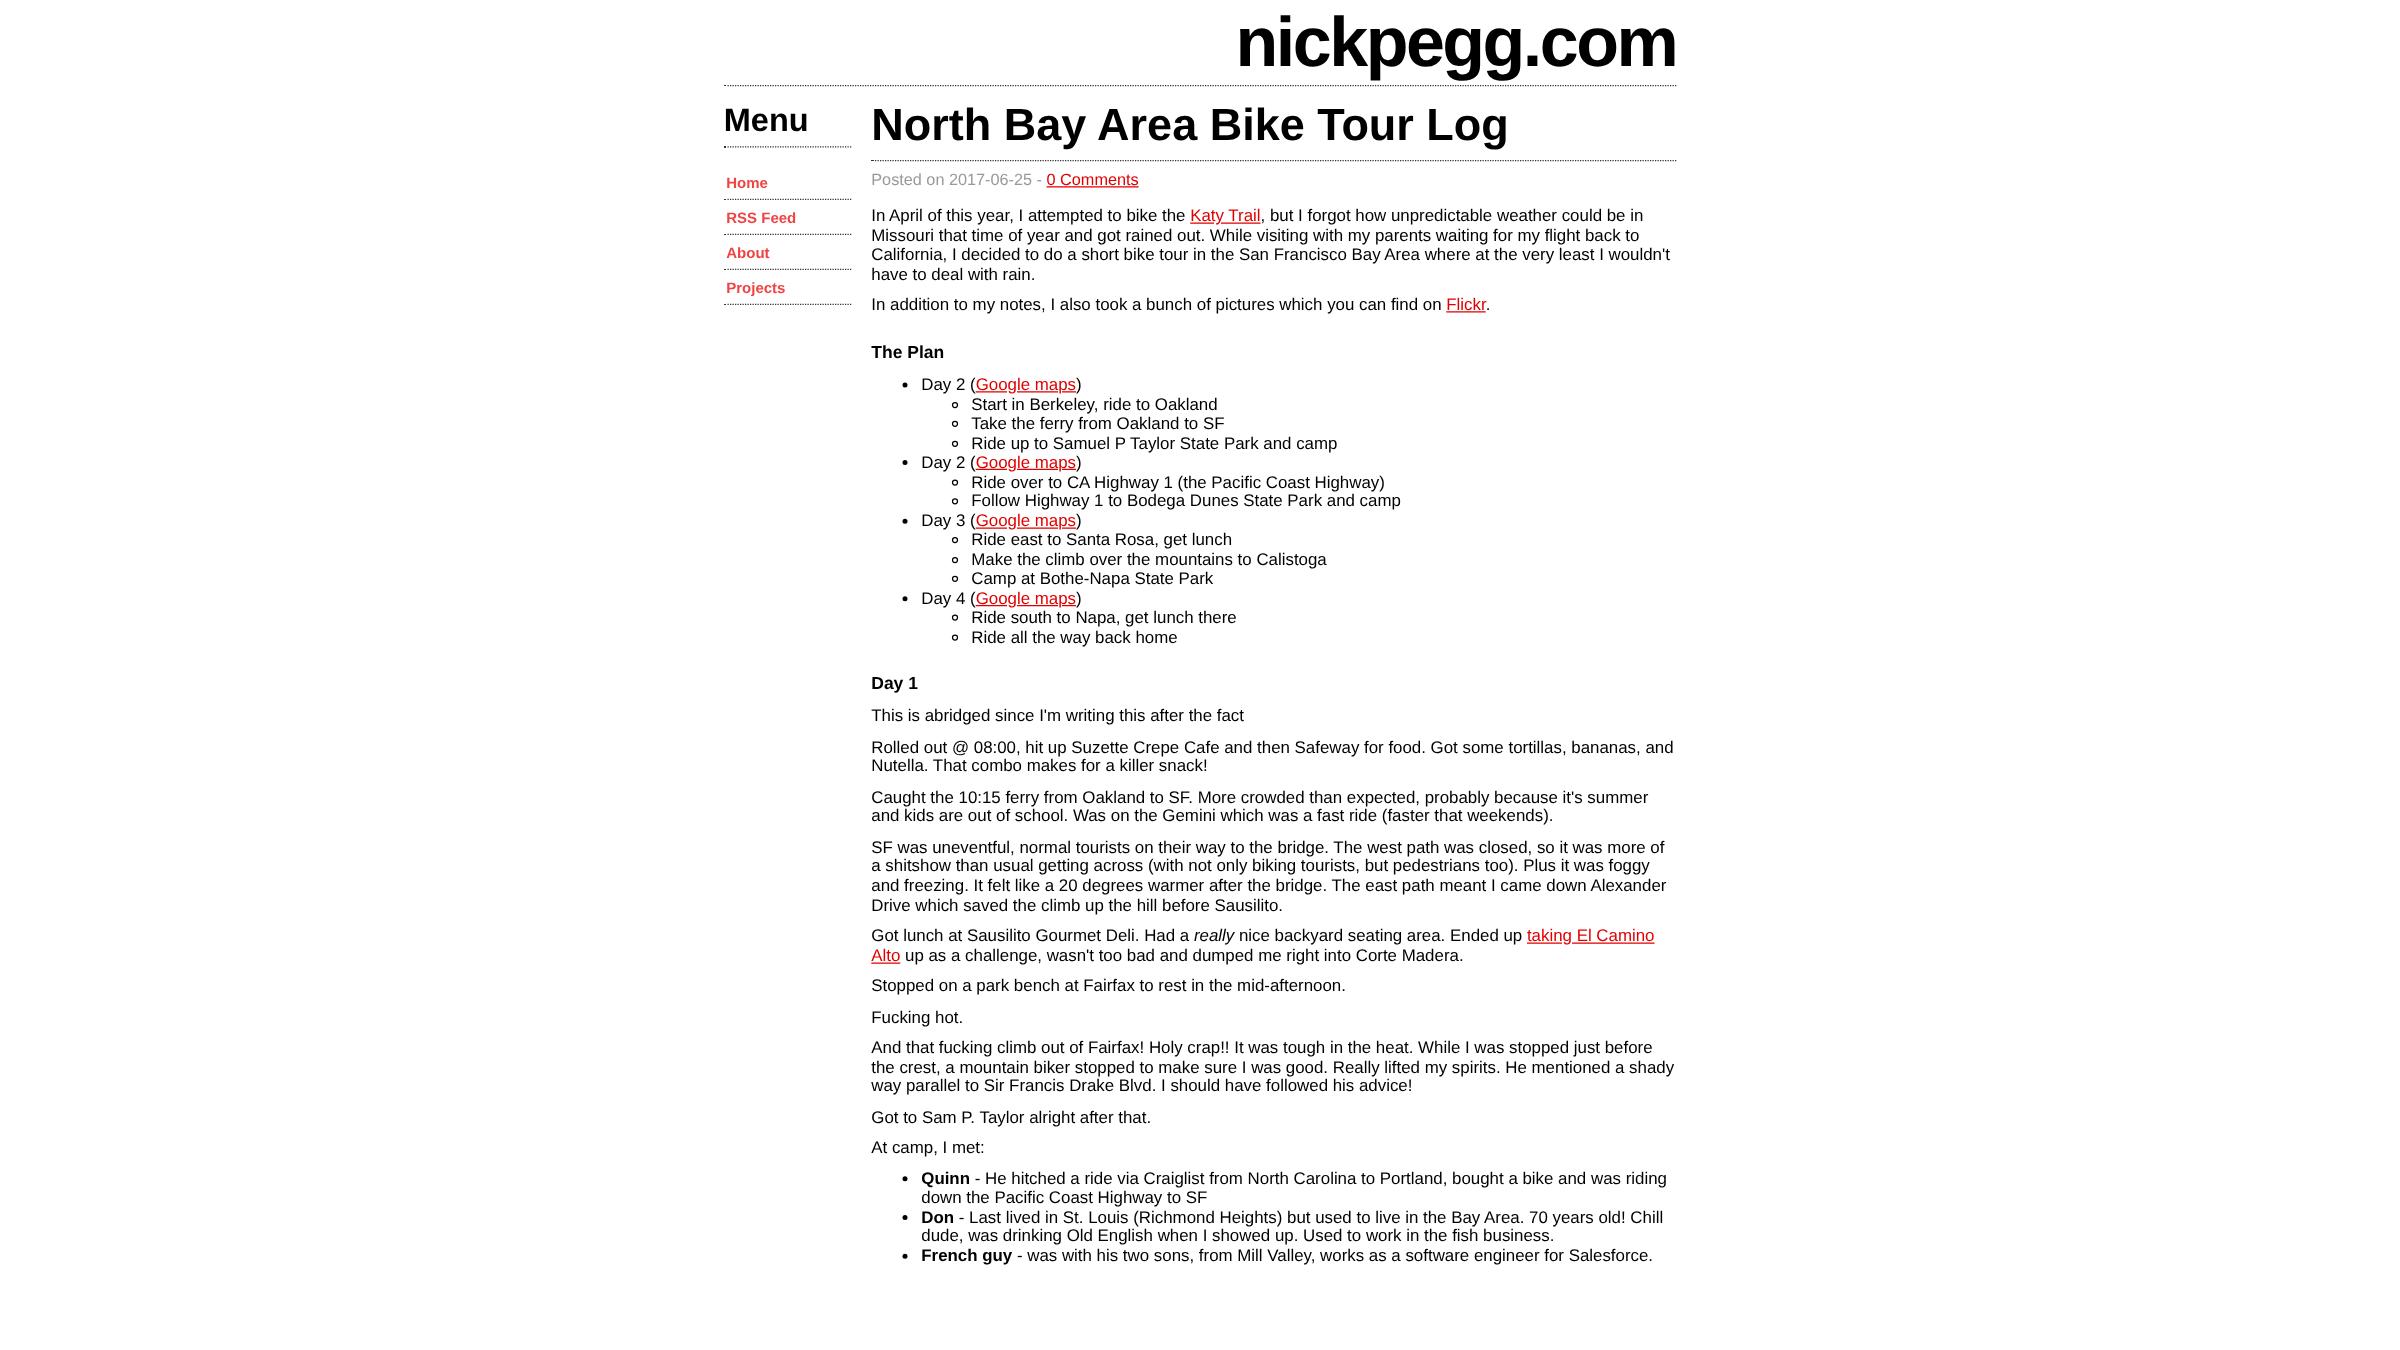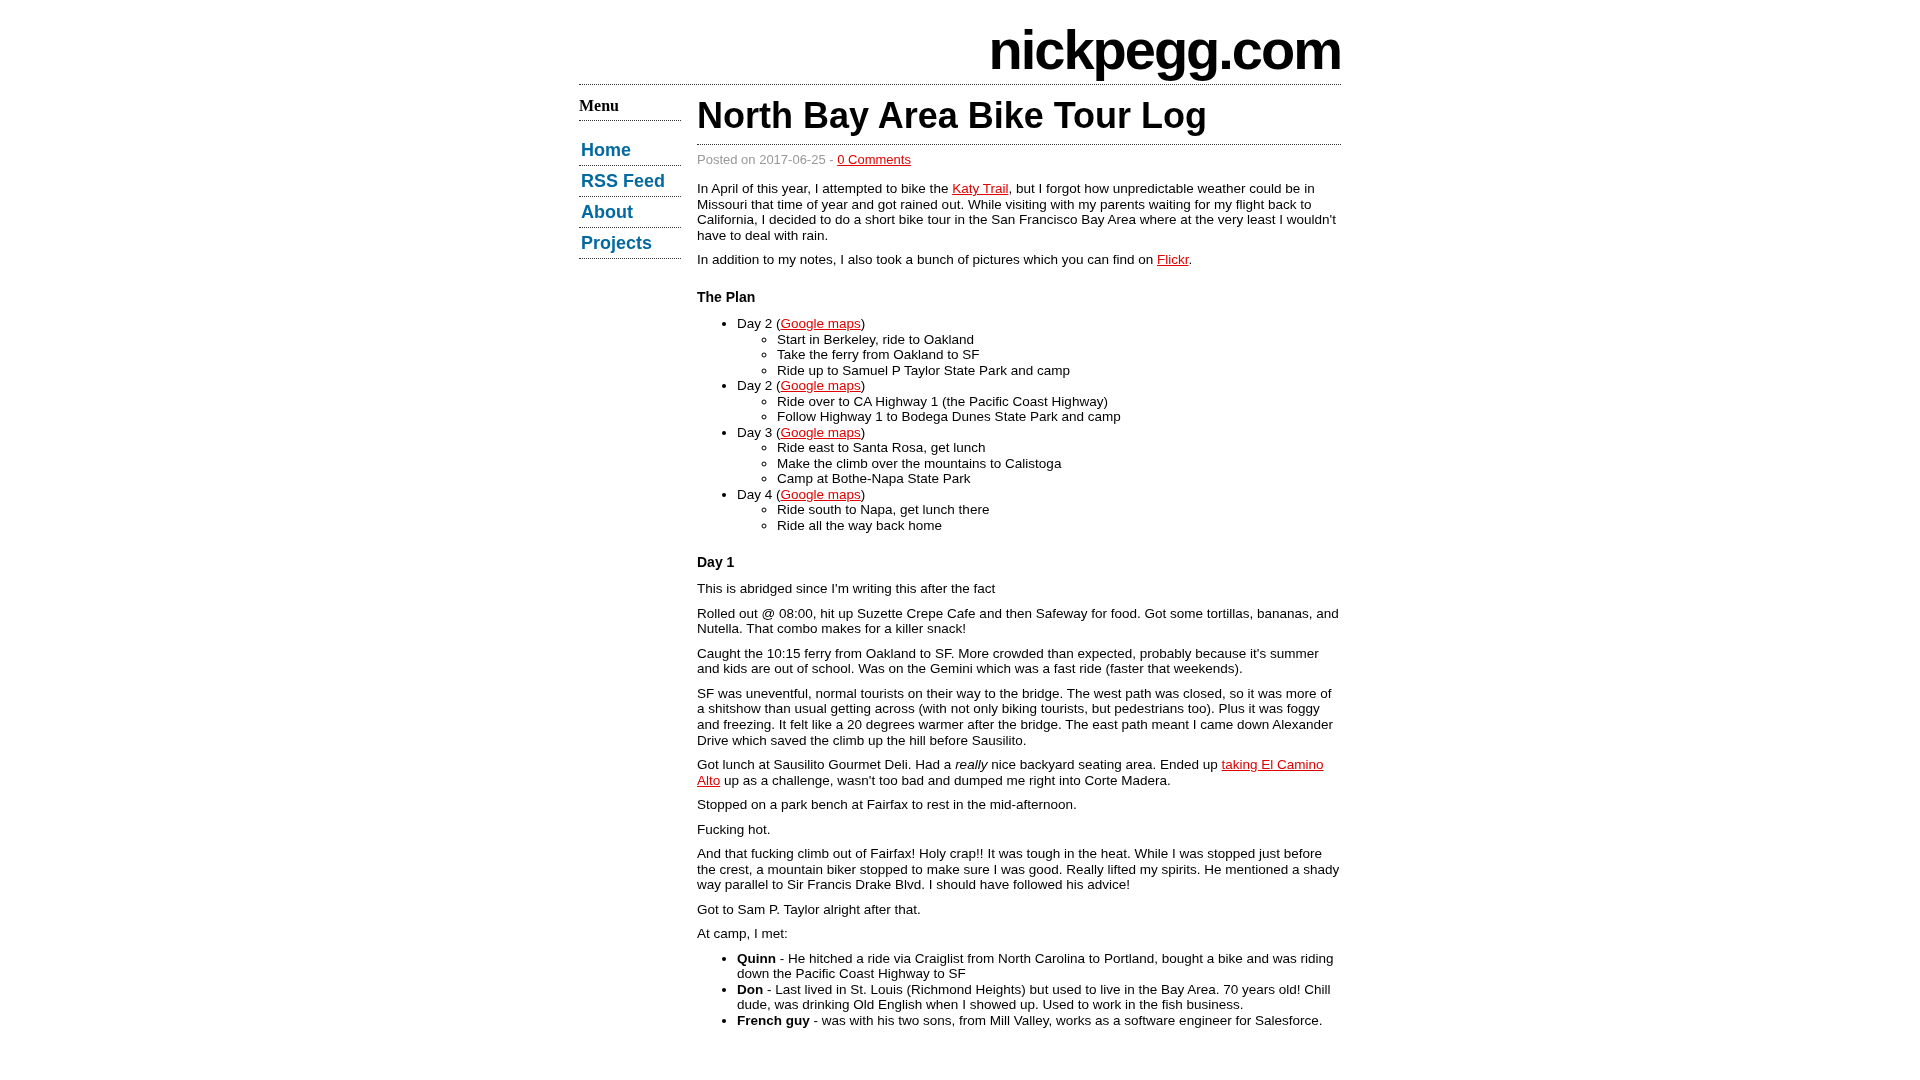--- a/index.html
+++ b/index.html
@@ -4,53 +4,52 @@
 <style>
   * { box-sizing: border-box; }
   html, body { margin: 0; padding: 0; background: #fff; }
   body {
     font-family: "Liberation Sans", "DejaVu Sans", sans-serif;
     color: #000;
     width: 1920px;
     height: 1080px;
     overflow: hidden;
   }
-  .page { width: 762px; margin: 16px auto; }
+  .page { width: 762px; margin: 0 auto; }
 
   
   .site-header {
     border-bottom: 1px dotted #333;
     padding: 2px 0 2px;
   }
   .site-title {
     margin: 0;
     font-size: 56px;
     font-weight: bold;
     text-align: right;
     letter-spacing: -2px;
     line-height: 1.15;
   }
   .site-title a { color: #000; text-decoration: none; }
 
   
   .columns { display: flex; align-items: flex-start; }
   .sidebar { width: 102px; flex: none; margin-right: 16px; }
   .sidebar h2 {
-    font-size: 16px;
+    font-size: 26px;
     margin: 12px 0 0;
     padding-bottom: 5px;
     border-bottom: 1px dotted #333;
-    font-family: Liberation Serif, serif;
   }
   .sidebar ul { list-style: none; margin: 14px 0 0; padding: 0; }
   .sidebar li { border-bottom: 1px dotted #333; padding: 5px 2px 4px; }
   .sidebar li a {
-    color: #0369a1;
+    color: #ef4444;
     font-weight: bold;
-    font-size: 18px;
+    font-size: 12px;
     text-decoration: none;
   }
 
   .main { flex: 1; min-width: 0; }
   .article-title {
     font-size: 36px;
     margin: 10px 0 0;
     padding-bottom: 7px;
     border-bottom: 1px dotted #333;
   }

